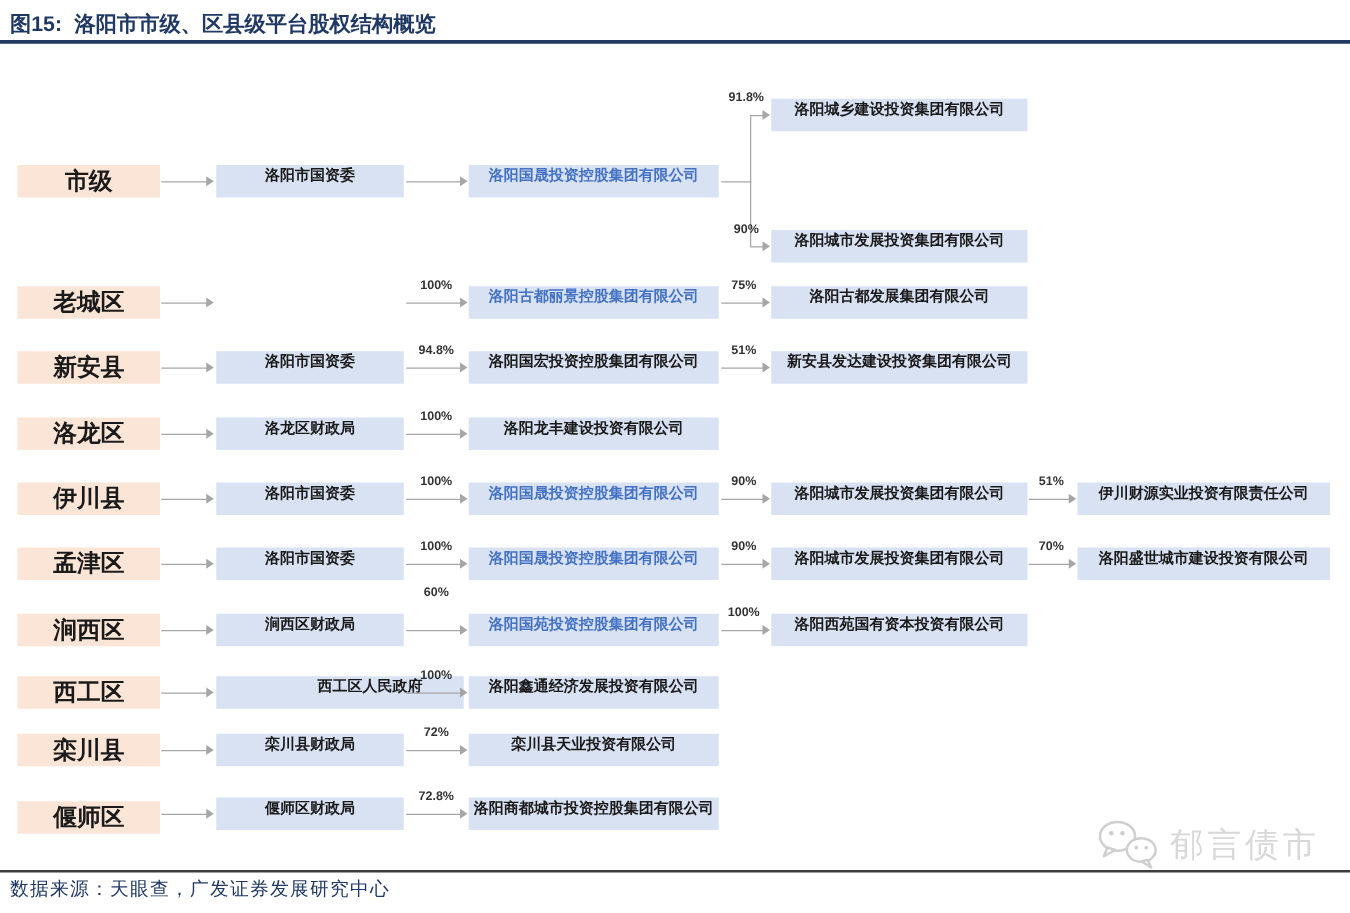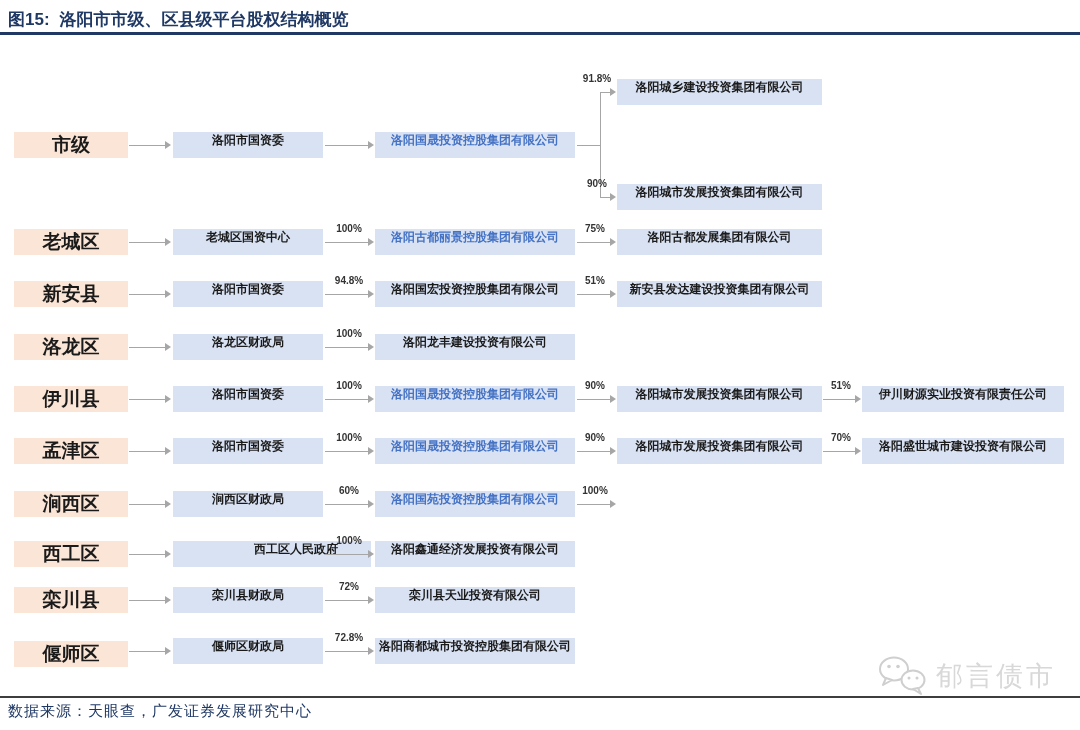--- a/index.html
+++ b/index.html
@@ -60,21 +60,20 @@
       <div class="ahead" style="left: 610px; top: 53px;"></div>
       <div class="pct" style="left: 597px; top: 38px;">91.8%</div>
       <div class="node" style="left: 617px; top: 44px; width: 205px;">洛阳城乡建设投资集团有限公司</div>
       <div class="aline" style="left: 600px; top: 161.5px; width: 11px;"></div>
       <div class="ahead" style="left: 610px; top: 158px;"></div>
       <div class="pct" style="left: 597px; top: 143px;">90%</div>
       <div class="node" style="left: 617px; top: 149px; width: 205px;">洛阳城市发展投资集团有限公司</div>
       <div class="node region" style="left: 14px; top: 194px; width: 114px;">老城区</div>
       <div class="aline" style="left: 129px; top: 206.5px; width: 37px;"></div>
       <div class="ahead" style="left: 165px; top: 203px;"></div>
-      <div class="node" style="left: 173px; top: 194px; width: 150px;">老城区国资中心</div>
       <div class="aline" style="left: 325px; top: 206.5px; width: 44px;"></div>
       <div class="ahead" style="left: 368px; top: 203px;"></div>
       <div class="pct" style="left: 349px; top: 188px;">100%</div>
       <div class="node blue" style="left: 375px; top: 194px; width: 200px;">洛阳古都丽景控股集团有限公司</div>
       <div class="aline" style="left: 577px; top: 206.5px; width: 34px;"></div>
       <div class="ahead" style="left: 610px; top: 203px;"></div>
       <div class="pct" style="left: 595px; top: 188px;">75%</div>
       <div class="node" style="left: 617px; top: 194px; width: 205px;">洛阳古都发展集团有限公司</div>
       <div class="node region" style="left: 14px; top: 246px; width: 114px;">新安县</div>
       <div class="aline" style="left: 129px; top: 258.5px; width: 37px;"></div>
@@ -127,25 +126,26 @@
       <div class="aline" style="left: 823px; top: 415.5px; width: 33px;"></div>
       <div class="ahead" style="left: 855px; top: 412px;"></div>
       <div class="pct" style="left: 841px; top: 397px;">70%</div>
       <div class="node" style="left: 862px; top: 403px; width: 202px;">洛阳盛世城市建设投资有限公司</div>
       <div class="node region" style="left: 14px; top: 456px; width: 114px;">涧西区</div>
       <div class="aline" style="left: 129px; top: 468.5px; width: 37px;"></div>
       <div class="ahead" style="left: 165px; top: 465px;"></div>
       <div class="node" style="left: 173px; top: 456px; width: 150px;">涧西区财政局</div>
       <div class="aline" style="left: 325px; top: 468.5px; width: 44px;"></div>
       <div class="ahead" style="left: 368px; top: 465px;"></div>
-      <div class="pct" style="left: 349px; top: 450px;">60%</div>
+      <div class="pct" style="left: 349px; top: 434px;">60%</div>
       <div class="node blue" style="left: 375px; top: 456px; width: 200px;">洛阳国苑投资控股集团有限公司</div>
       <div class="aline" style="left: 577px; top: 468.5px; width: 34px;"></div>
       <div class="ahead" style="left: 610px; top: 465px;"></div>
       <div class="pct" style="left: 595px; top: 450px;">100%</div>
+      <div class="node" style="left: 617px; top: 456px; width: 205px;">洛阳西苑国有资本投资有限公司</div>
       <div class="node region" style="left: 14px; top: 506px; width: 114px;">西工区</div>
       <div class="aline" style="left: 129px; top: 518.5px; width: 37px;"></div>
       <div class="ahead" style="left: 165px; top: 515px;"></div>
       <div class="node" style="left: 173px; top: 506px; width: 150px; padding-left: 48px;">西工区人民政府</div>
       <div class="aline" style="left: 325px; top: 518.5px; width: 44px;"></div>
       <div class="ahead" style="left: 368px; top: 515px;"></div>
       <div class="pct" style="left: 349px; top: 500px;">100%</div>
       <div class="node" style="left: 375px; top: 506px; width: 200px;">洛阳鑫通经济发展投资有限公司</div>
       <div class="node region" style="left: 14px; top: 552px; width: 114px;">栾川县</div>
       <div class="aline" style="left: 129px; top: 564.5px; width: 37px;"></div>

